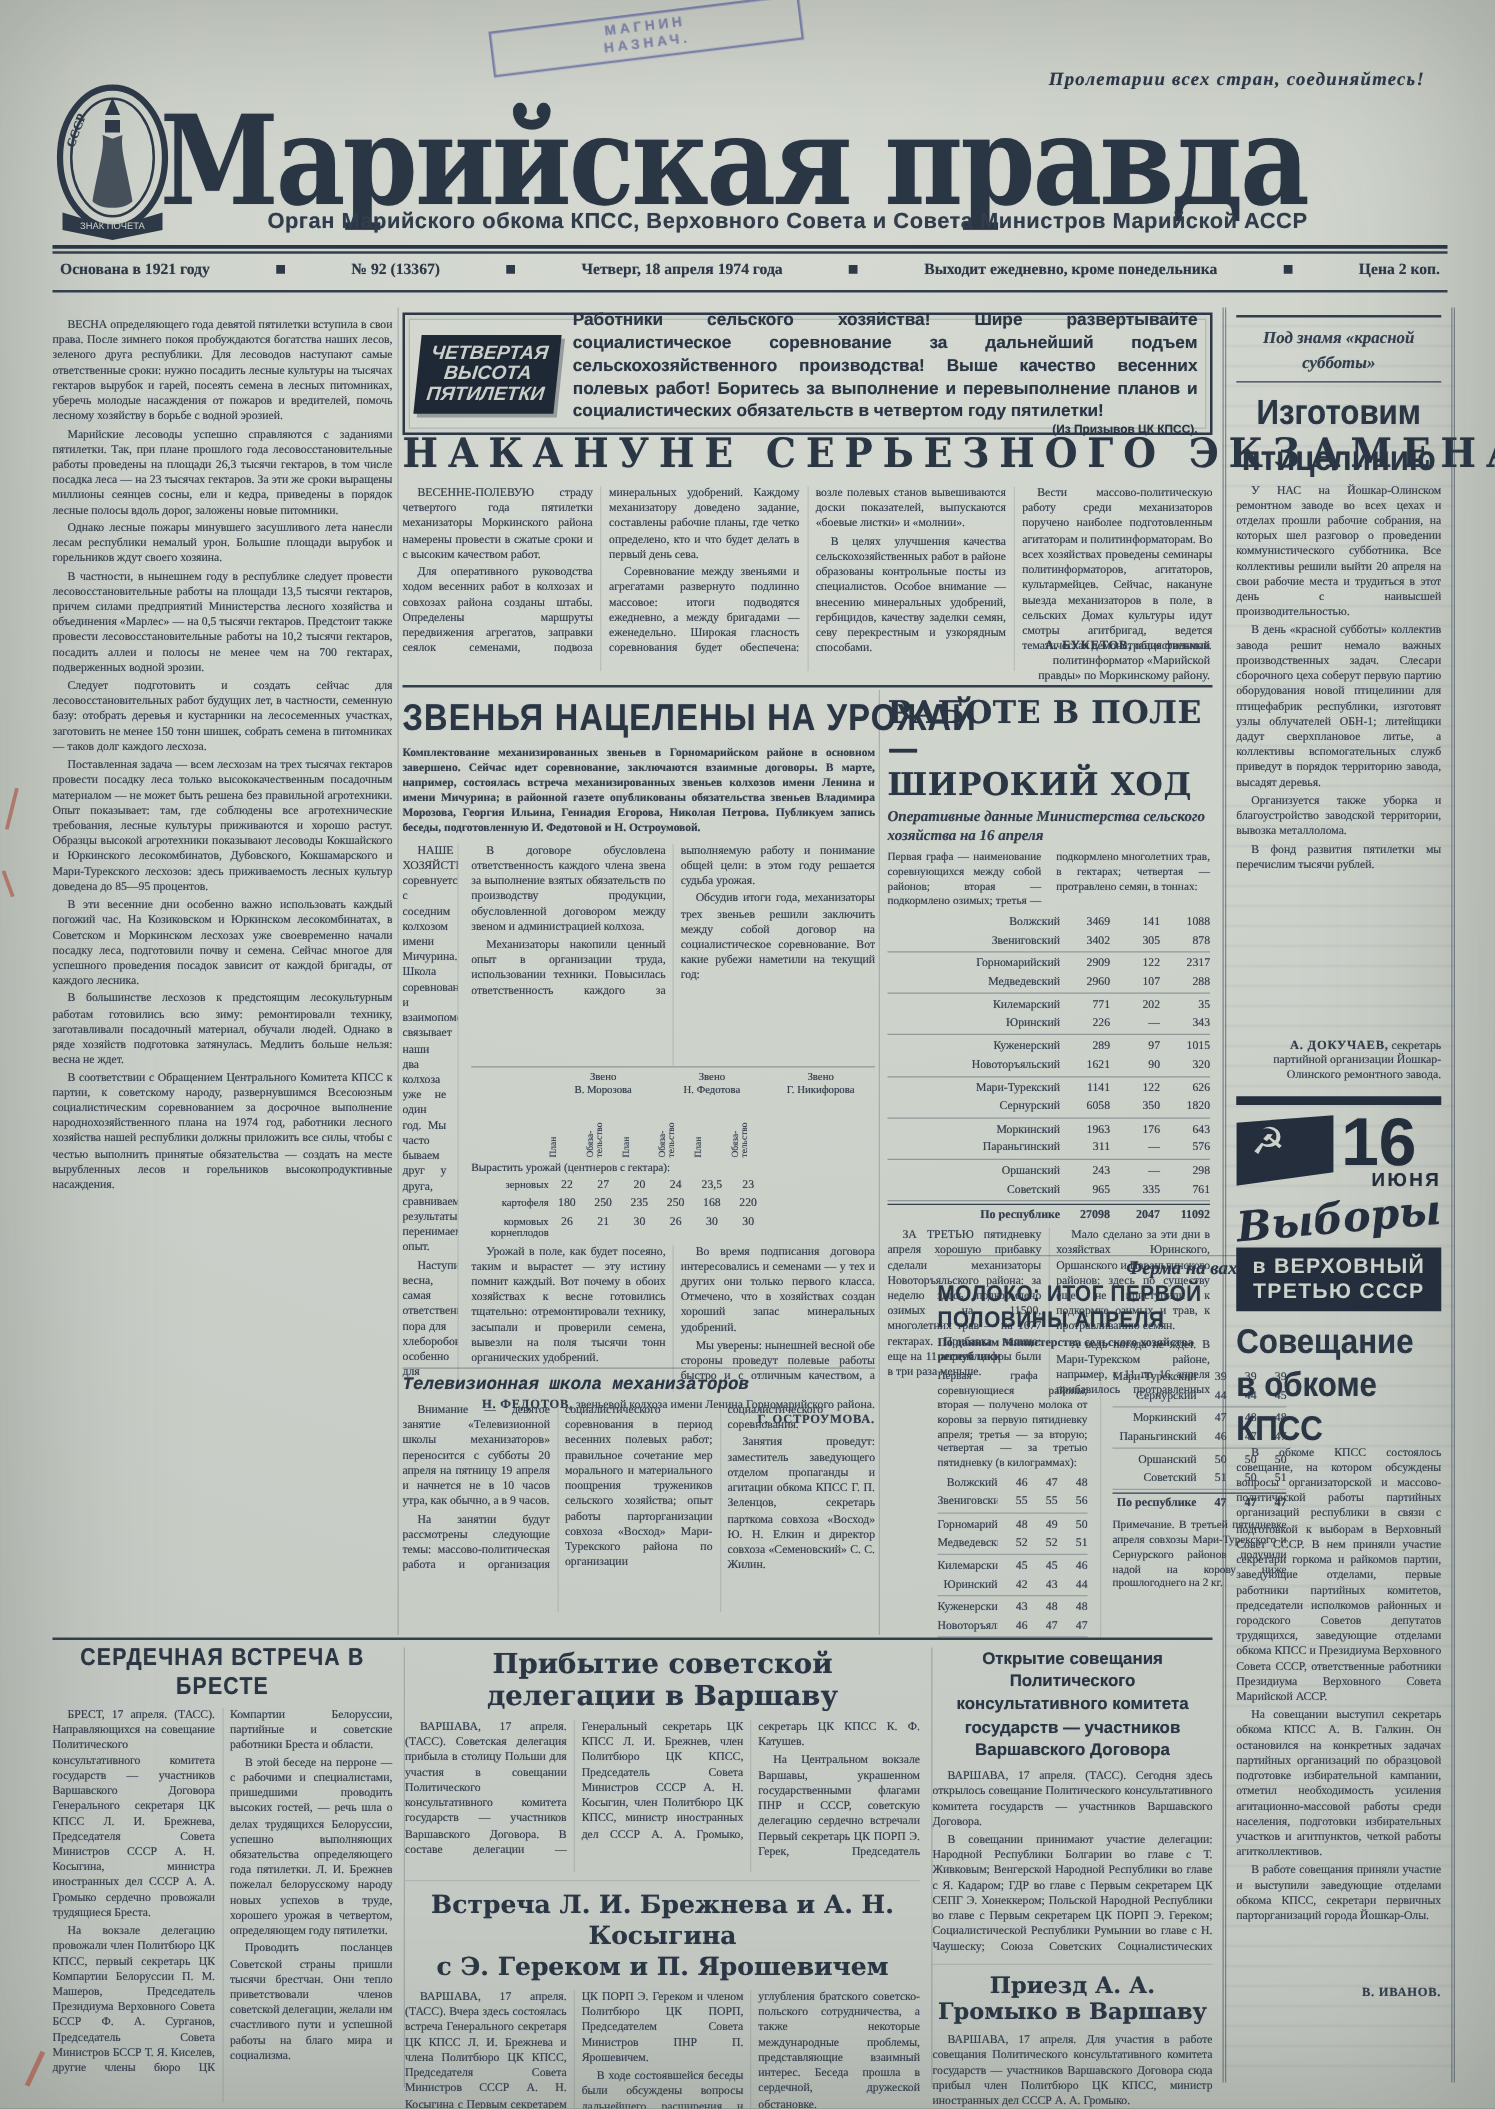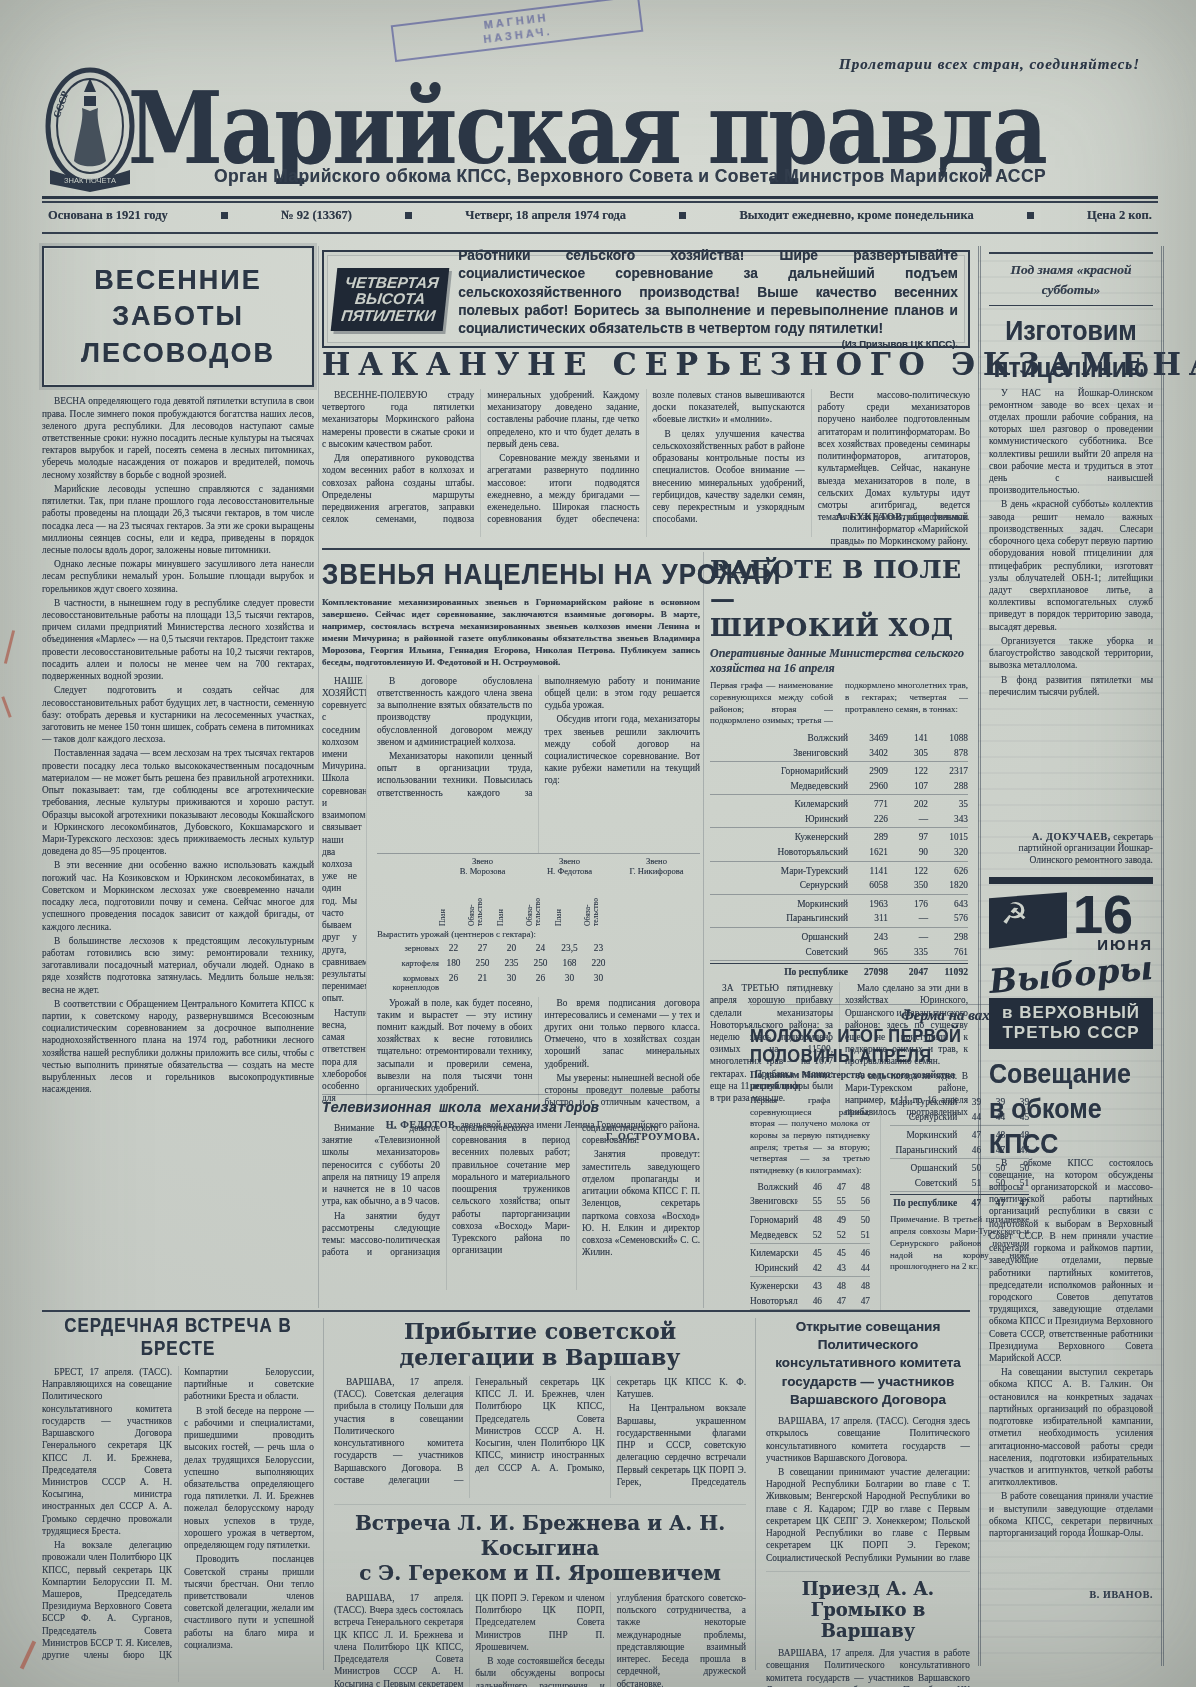--- a/index.html
+++ b/index.html
@@ -151,24 +151,20 @@
     <span class="sq"></span>
     <span>Цена 2 коп.</span>
   </div>
   <div class="abs hrule dark" style="left:42px;top:232px;width:1116px;"></div>
 
   <div class="abs vrule" style="left:318px;top:246px;height:1062px;"></div>
   <div class="abs vrule" style="left:703px;top:552px;height:756px;"></div>
   <div class="abs hrule dark" style="left:42px;top:1310px;width:928px;"></div>
 
   <div class="abs" style="left:42px;top:246px;width:272px;height:1062px;">
-    <div class="h-box">
-      <div>ВЕСЕННИЕ ЗАБОТЫ</div>
-      <div>ЛЕСОВОДОВ</div>
-    </div>
     <div class="t" style="height:850px;margin-top:8px;">
         <p>ВЕСНА определяющего года девятой пятилетки вступила в свои права. После зимнего покоя пробуждаются богатства наших лесов, зеленого друга республики. Для лесоводов наступают самые ответственные сроки: нужно посадить лесные культуры на тысячах гектаров вырубок и гарей, посеять семена в лесных питомниках, уберечь молодые насаждения от пожаров и вредителей, помочь лесному хозяйству в борьбе с водной эрозией.</p>
         <p>Марийские лесоводы успешно справляются с заданиями пятилетки. Так, при плане прошлого года лесовосстановительные работы проведены на площади 26,3 тысячи гектаров, в том числе посадка леса — на 23 тысячах гектаров. За эти же сроки выращены миллионы сеянцев сосны, ели и кедра, приведены в порядок лесные полосы вдоль дорог, заложены новые питомники.</p>
         <p>Однако лесные пожары минувшего засушливого лета нанесли лесам республики немалый урон. Большие площади вырубок и горельников ждут своего хозяина.</p>
         <p>В частности, в нынешнем году в республике следует провести лесовосстановительные работы на площади 13,5 тысячи гектаров, причем силами предприятий Министерства лесного хозяйства и объединения «Марлес» — на 0,5 тысячи гектаров. Предстоит также провести лесовосстановительные работы на 10,2 тысячи гектаров, посадить аллеи и полосы не менее чем на 700 гектарах, подверженных водной эрозии.</p>
         <p>Следует подготовить и создать сейчас для лесовосстановительных работ будущих лет, в частности, семенную базу: отобрать деревья и кустарники на лесосеменных участках, заготовить не менее 150 тонн шишек, собрать семена в питомниках — таков долг каждого лесхоза.</p>
         <p>Поставленная задача — всем лесхозам на трех тысячах гектаров провести посадку леса только высококачественным посадочным материалом — не может быть решена без правильной агротехники. Опыт показывает: там, где соблюдены все агротехнические требования, лесные культуры приживаются и хорошо растут. Образцы высокой агротехники показывают лесоводы Кокшайского и Юркинского лесокомбинатов, Дубовского, Кокшамарского и Мари-Турекского лесхозов: здесь приживаемость лесных культур доведена до 85—95 процентов.</p>
         <p>В эти весенние дни особенно важно использовать каждый погожий час. На Козиковском и Юркинском лесокомбинатах, в Советском и Моркинском лесхозах уже своевременно начали посадку леса, подготовили почву и семена. Сейчас многое для успешного проведения посадок зависит от каждой бригады, от каждого лесника.</p>
         <p>В большинстве лесхозов к предстоящим лесокультурным работам готовились всю зиму: ремонтировали технику, заготавливали посадочный материал, обучали людей. Однако в ряде хозяйств подготовка затянулась. Медлить больше нельзя: весна не ждет.</p>
         <p>В соответствии с Обращением Центрального Комитета КПСС к партии, к советскому народу, развернувшимся Всесоюзным социалистическим соревнованием за досрочное выполнение народнохозяйственного плана на 1974 год, работники лесного хозяйства нашей республики должны приложить все силы, чтобы с честью выполнить принятые обязательства — создать на месте вырубленных лесов и горельников высокопродуктивные насаждения.</p>
@@ -540,21 +536,21 @@
     <div class="t" style="height:428px;">
         <p>В обкоме КПСС состоялось совещание, на котором обсуждены вопросы организаторской и массово-политической работы партийных организаций республики в связи с подготовкой к выборам в Верховный Совет СССР. В нем приняли участие секретари горкома и райкомов партии, заведующие отделами, первые работники партийных комитетов, председатели исполкомов районных и городского Советов депутатов трудящихся, заведующие отделами обкома КПСС и Президиума Верховного Совета СССР, ответственные работники Президиума Верховного Совета Марийской АССР.</p>
         <p>На совещании выступил секретарь обкома КПСС А. В. Галкин. Он остановился на конкретных задачах партийных организаций по образцовой подготовке избирательной кампании, отметил необходимость усиления агитационно-массовой работы среди населения, подготовки избирательных участков и агитпунктов, четкой работы агитколлективов.</p>
         <p>В работе совещания приняли участие и выступили заведующие отделами обкома КПСС, секретари первичных парторганизаций города Йошкар-Олы.</p>
       </div>
     <div class="byline">
       <b>В. ИВАНОВ.</b>
     </div>
   </div>
 
-  <div class="abs" style="left:42px;top:1318px;width:928px;height:352px;display:flex;gap:10px;">
+  <div class="abs" style="left:42px;top:1318px;width:928px;height:352px;display:flex;">
 
     <div style="width:272px;border-right:1px solid #39445240;padding-right:9px;">
       <div class="h-sans h-brest">СЕРДЕЧНАЯ ВСТРЕЧА В БРЕСТЕ</div>
       <div class="t cols2" style="height:316px;margin-top:8px;">
           <p>БРЕСТ, 17 апреля. (ТАСС). Направляющихся на совещание Политического консультативного комитета государств — участников Варшавского Договора Генерального секретаря ЦК КПСС Л. И. Брежнева, Председателя Совета Министров СССР А. Н. Косыгина, министра иностранных дел СССР А. А. Громыко сердечно провожали трудящиеся Бреста.</p>
           <p>На вокзале делегацию провожали член Политбюро ЦК КПСС, первый секретарь ЦК Компартии Белоруссии П. М. Машеров, Председатель Президиума Верховного Совета БССР Ф. А. Сурганов, Председатель Совета Министров БССР Т. Я. Киселев, другие члены бюро ЦК Компартии Белоруссии, партийные и советские работники Бреста и области.</p>
           <p>В этой беседе на перроне — с рабочими и специалистами, пришедшими проводить высоких гостей, — речь шла о делах трудящихся Белоруссии, успешно выполняющих обязательства определяющего года пятилетки. Л. И. Брежнев пожелал белорусскому народу новых успехов в труде, хорошего урожая в четвертом, определяющем году пятилетки.</p>
           <p>Проводить посланцев Советской страны пришли тысячи брестчан. Они тепло приветствовали членов советской делегации, желали им счастливого пути и успешной работы на благо мира и социализма.</p>
         </div>
     </div>

